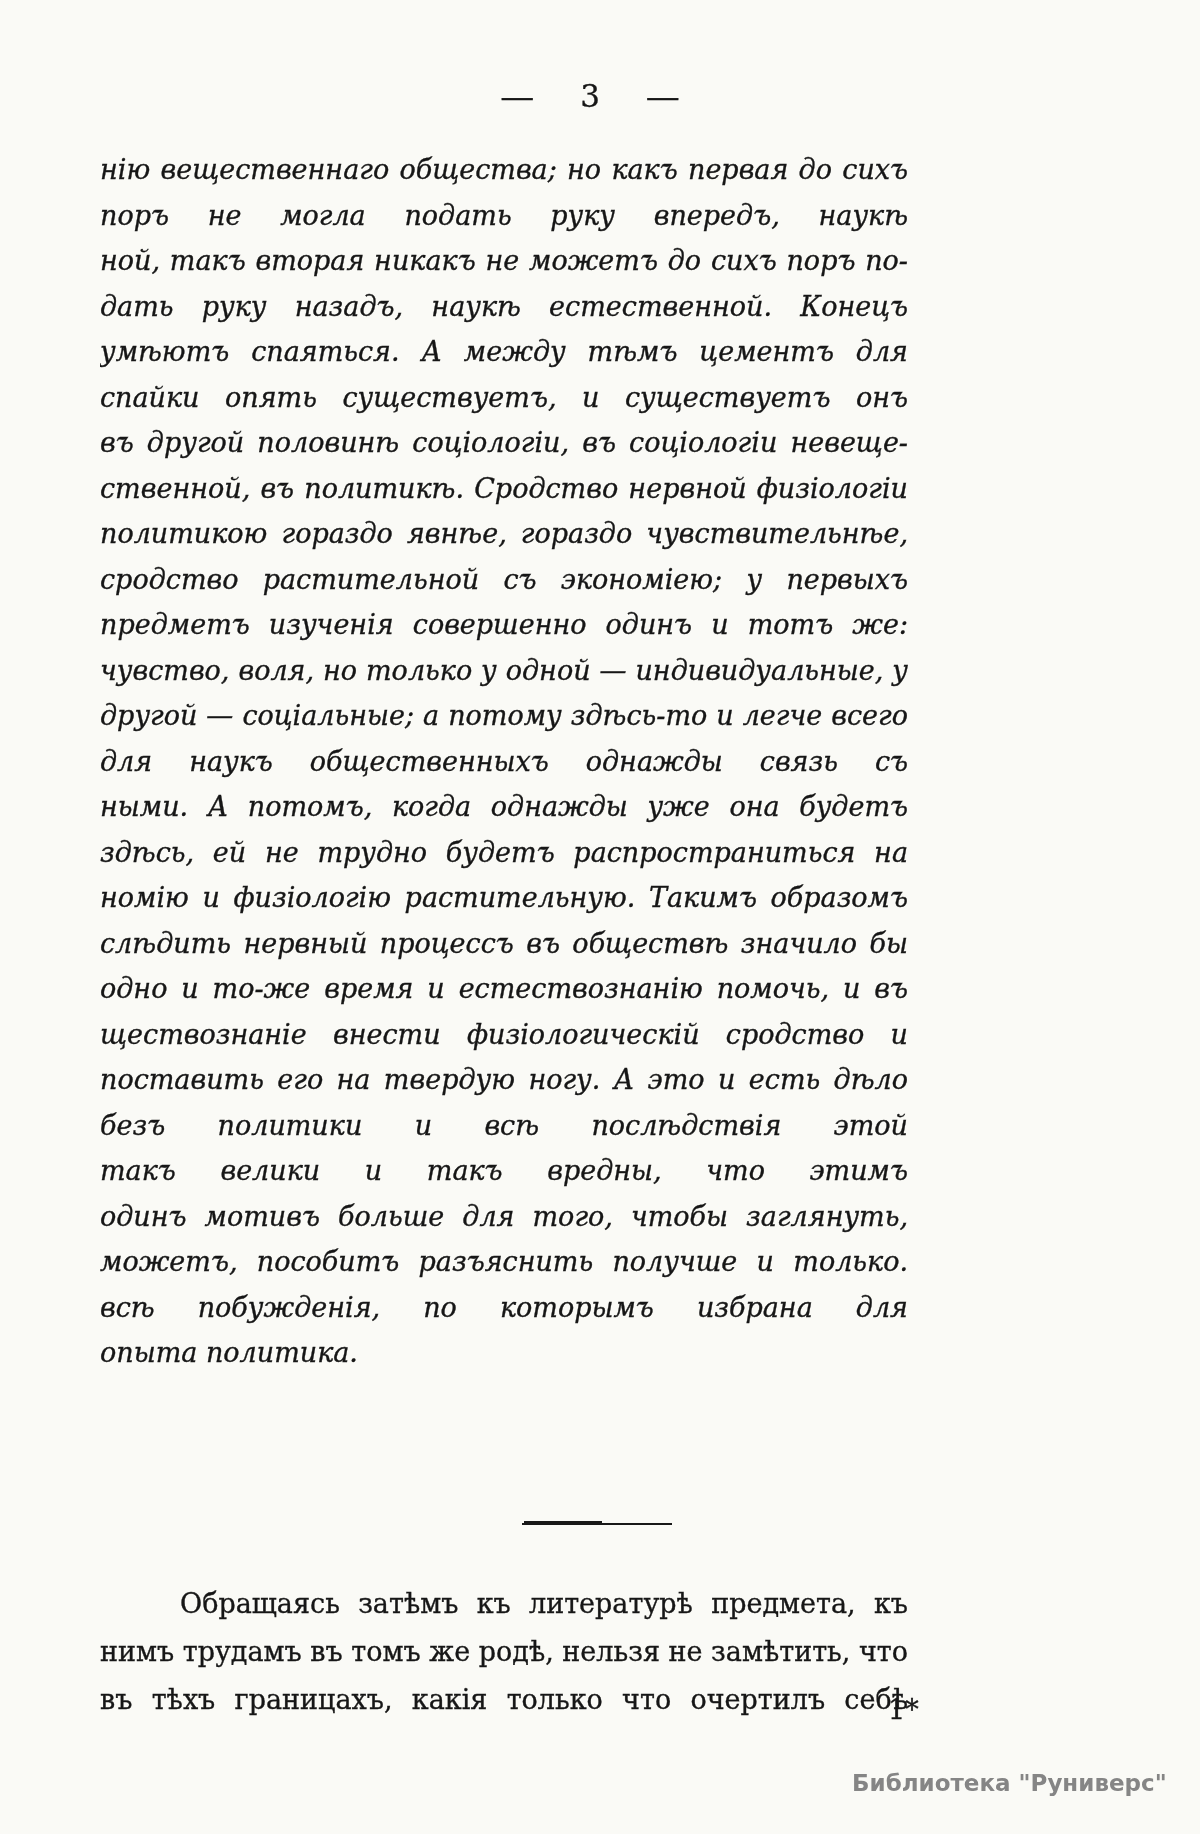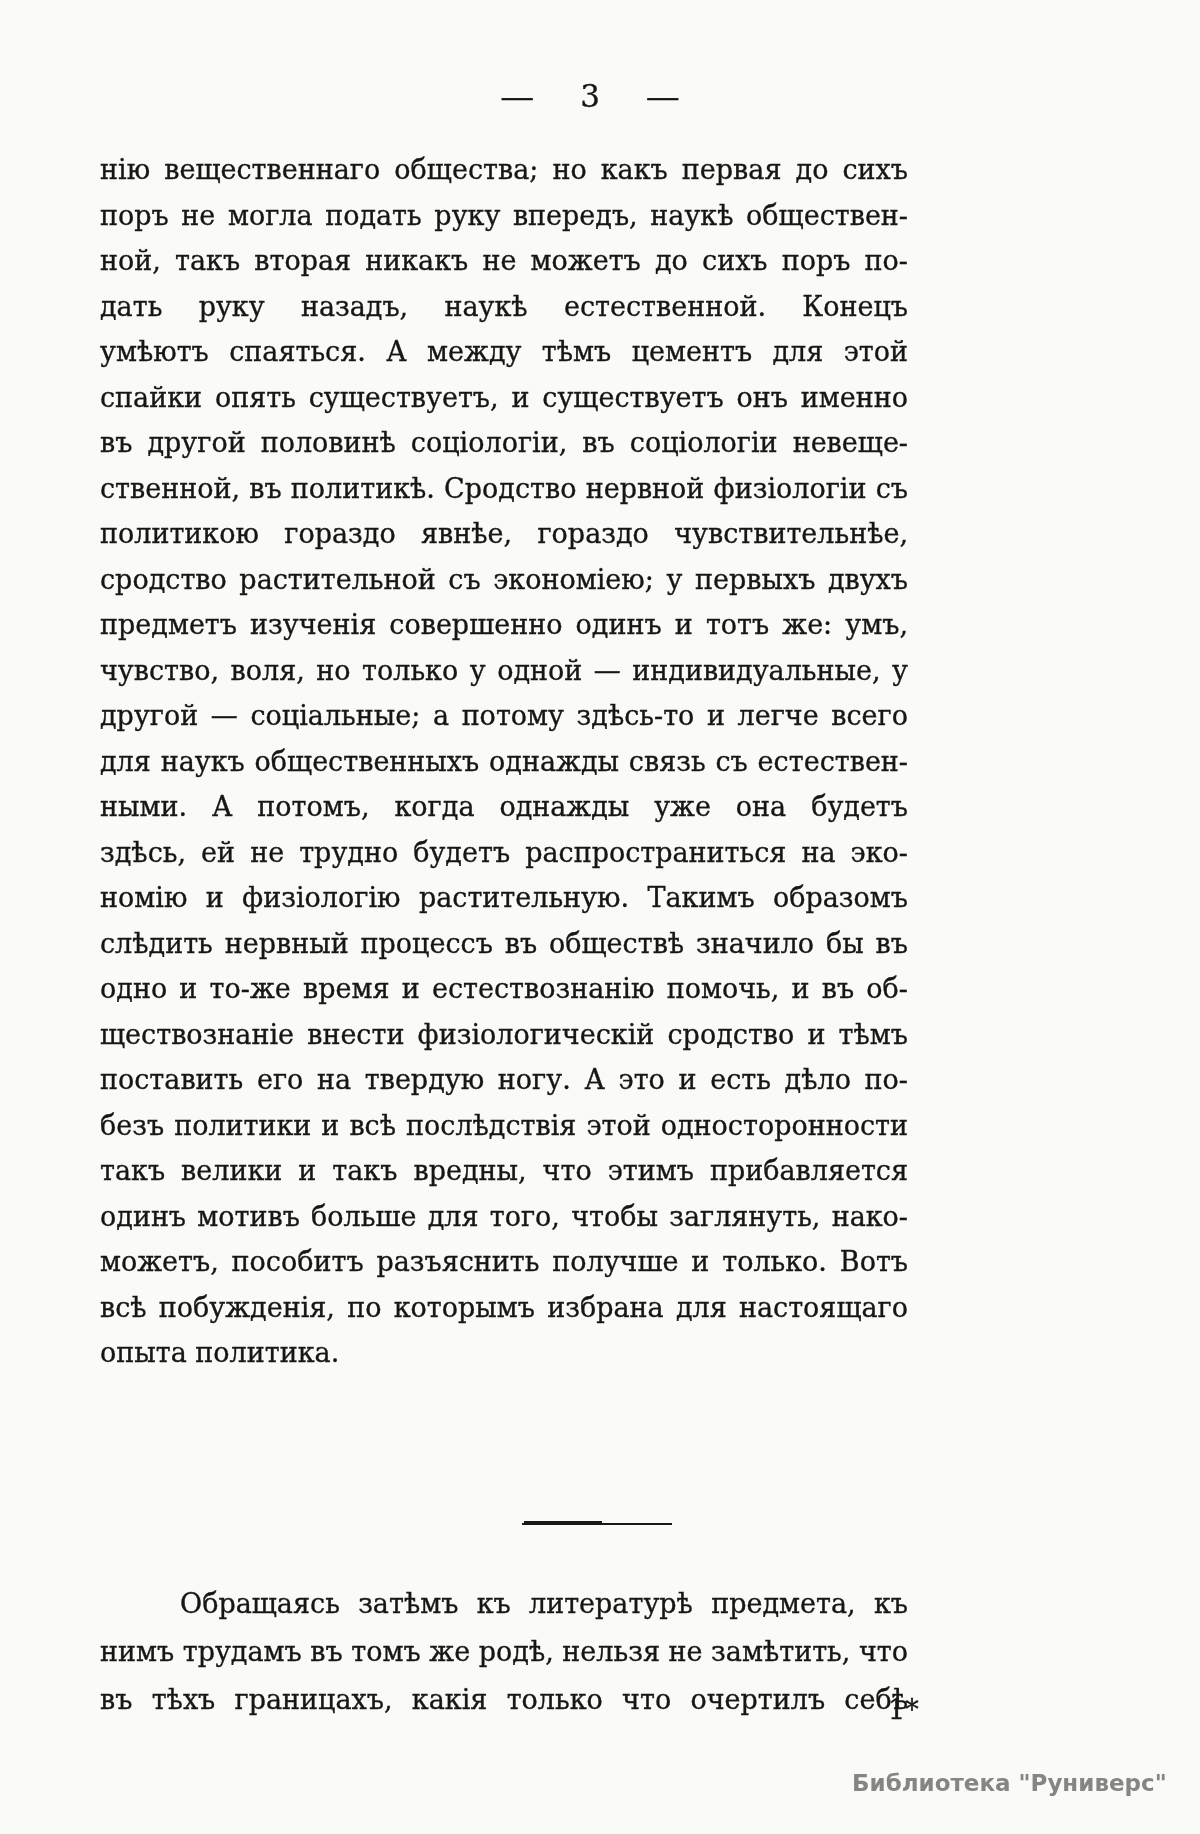--- a/index.html
+++ b/index.html
@@ -25,20 +25,21 @@
     font-size: 31px;
     -webkit-text-stroke: 0.3px #161616;
   }
   .page-header .dash { font-size: 34px; transform: scaleY(0.9); }
   .text-block {
     position: absolute;
     left: 100px;
     top: 147px;
     width: 808px;
     font-size: 27px;
+    font-style: italic;
     -webkit-text-stroke: 0.35px #1a1a1a;
   }
   .tl {
     height: 45.5px;
     line-height: 45.5px;
     text-align: justify;
     text-align-last: justify;
     white-space: normal;
     overflow: hidden;
   }

